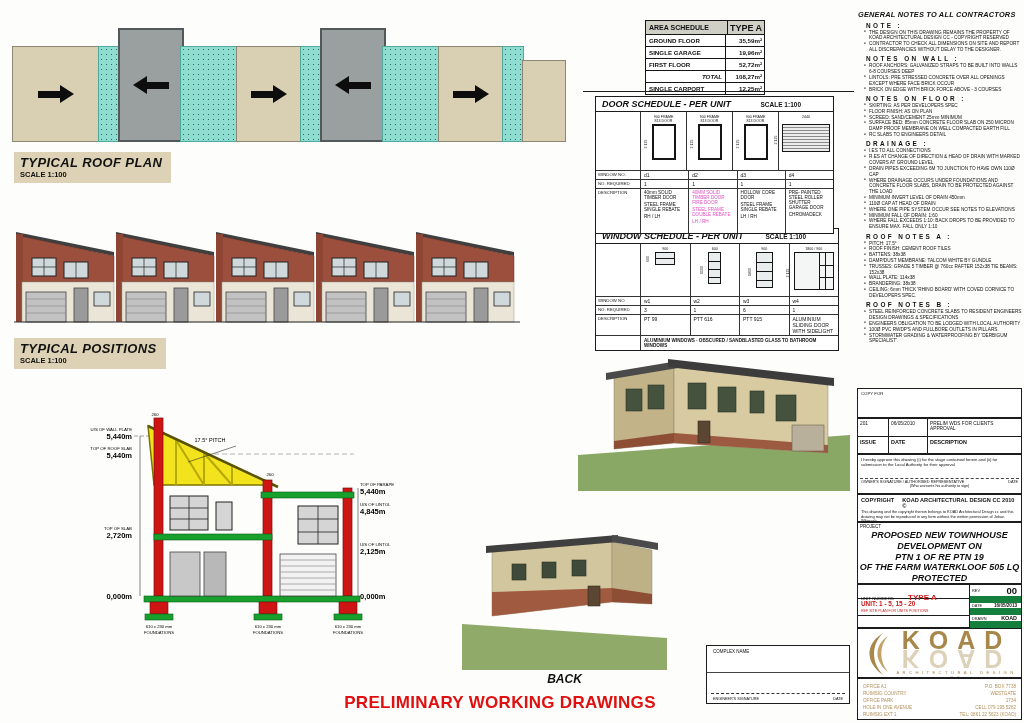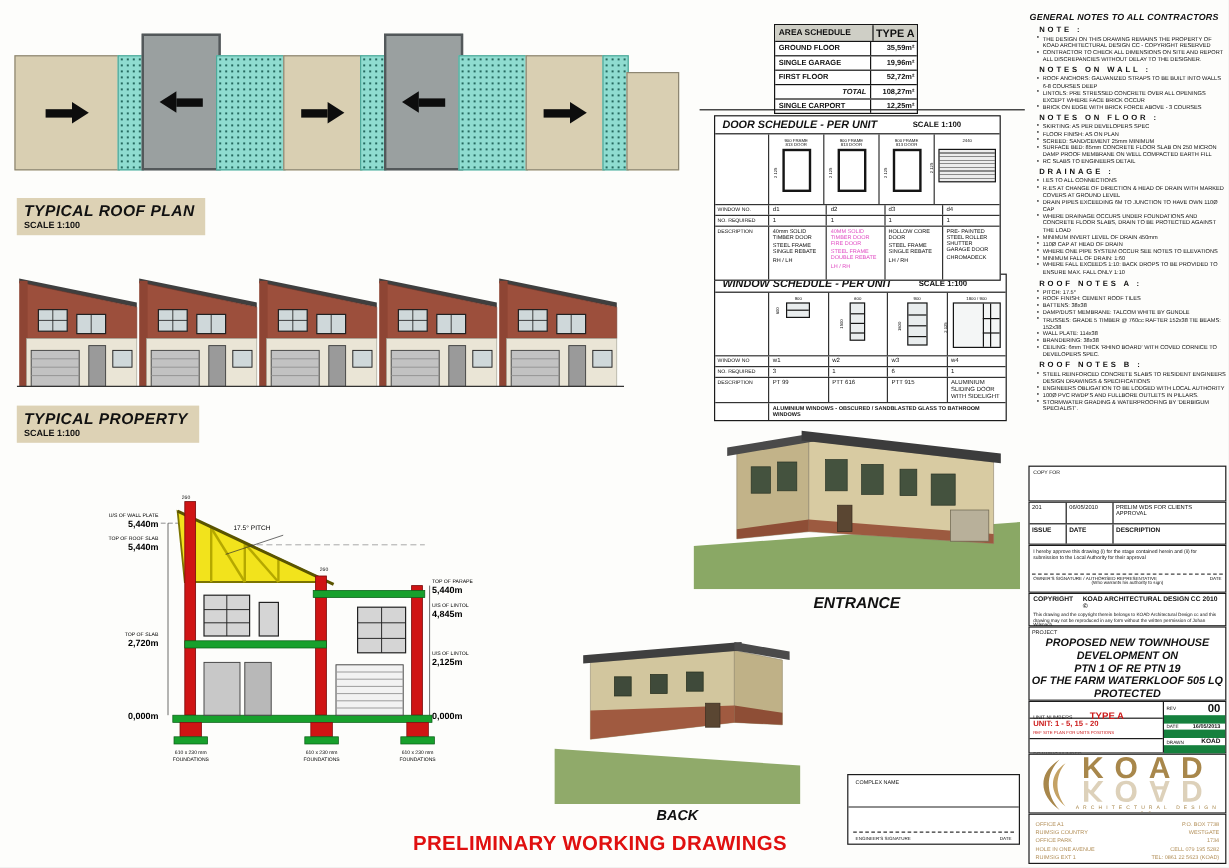--- a/index.html
+++ b/index.html
@@ -154,21 +154,21 @@
     <div class="rp rp-tan" style="left:426px;top:20px;width:64px;height:94px;">
         <div class="arrow">
           <div class="tail"></div>
           <div class="headr"></div>
         </div>
       </div>
     <div class="rp rp-teal" style="left:490px;top:20px;width:20px;height:94px;"></div>
     <div class="rp rp-tan" style="left:510px;top:34px;width:42px;height:80px;"></div>
   </div>
 
-  <div class="tan-label" style="left:14px;top:152px;margin-top:13px;">
+  <div class="tan-label" style="left:14px;top:152px;">
     <div class="t">TYPICAL ROOF PLAN</div>
     <div class="s">SCALE 1:100</div>
   </div>
 
   <svg style="position:absolute;left:14px;top:222px;" width="506" height="112" viewBox="0 0 506 112">
     <defs>
       <g id="unit">
         <polygon points="0,10 98,30 98,34 0,14" fill="#3f3f3f"></polygon>
         <polygon points="4,14 98,34 98,60 4,60" fill="#9c4f3c" stroke="#6b3428" stroke-width="0.5"></polygon>
         <rect x="0" y="12" width="7" height="88" fill="#8e4534"></rect>
@@ -188,21 +188,21 @@
     </defs>
     <use href="#unit" x="2"></use>
     <use href="#unit" x="102"></use>
     <use href="#unit" x="202"></use>
     <use href="#unit" x="302"></use>
     <use href="#unit" x="402"></use>
     <line x1="0" y1="100" x2="506" y2="100" stroke="#333" stroke-width="1.2"></line>
   </svg>
 
   <div class="tan-label" style="left:14px;top:338px;">
-    <div class="t">TYPICAL PROPERTY</div>
+    <div class="t">TYPICAL POSITIONS</div>
     <div class="s">SCALE 1:100</div>
   </div>
 
   <svg style="position:absolute;left:58px;top:384px;" width="336" height="260" viewBox="0 0 336 260">
 
     <line x1="76" y1="52" x2="100" y2="52" stroke="#666" stroke-width="0.6" stroke-dasharray="4 2"></line>
     <line x1="100" y1="70" x2="296" y2="70" stroke="#888" stroke-width="0.6" stroke-dasharray="5 3"></line>
 
     <line x1="82" y1="52" x2="82" y2="212" stroke="#333" stroke-width="0.6"></line>
     <line x1="300" y1="104" x2="300" y2="212" stroke="#333" stroke-width="0.6"></line>
@@ -506,21 +506,20 @@
     <polygon points="36,108 96,100 96,110 36,116" fill="#8e4e36"></polygon>
     <rect x="110" y="50" width="18" height="26" fill="#44523e" stroke="#2c3527" stroke-width="0.6"></rect>
     <rect x="140" y="54" width="18" height="25" fill="#44523e" stroke="#2c3527" stroke-width="0.6"></rect>
     <rect x="172" y="58" width="14" height="22" fill="#44523e" stroke="#2c3527" stroke-width="0.6"></rect>
     <rect x="198" y="62" width="20" height="26" fill="#44523e" stroke="#2c3527" stroke-width="0.6"></rect>
     <rect x="48" y="56" width="16" height="22" fill="#44523e" stroke="#2c3527" stroke-width="0.6"></rect>
     <rect x="70" y="52" width="16" height="24" fill="#44523e" stroke="#2c3527" stroke-width="0.6"></rect>
     <rect x="214" y="92" width="32" height="26" fill="#b8b09a" stroke="#6d6650" stroke-width="0.6"></rect>
     <rect x="120" y="88" width="12" height="22" fill="#5a4632" stroke="#3a2d20" stroke-width="0.6"></rect>
   </svg>
-  <div class="caption" style="left:578px;top:495px;width:272px;font-size:13px;">ENTRANCE</div>
 
   <svg style="position:absolute;left:462px;top:512px;" width="205" height="158" viewBox="0 0 205 158">
     <polygon points="0,112 205,126 205,158 0,158" fill="#90aa6a"></polygon>
     <polygon points="30,40 150,30 150,90 30,104" fill="#d2c69e" stroke="#948a6c" stroke-width="0.5"></polygon>
     <polygon points="150,30 190,38 190,92 150,90" fill="#bfb187" stroke="#948a6c" stroke-width="0.5"></polygon>
     <polygon points="24,34 156,23 156,30 24,41" fill="#3f3f3f"></polygon>
     <polygon points="150,23 196,31 196,38 150,30" fill="#4a4a4a"></polygon>
     <polygon points="30,80 150,76 150,90 30,104" fill="#a05a40"></polygon>
     <polygon points="150,76 190,82 190,92 150,90" fill="#8e4e36"></polygon>
     <rect x="50" y="52" width="14" height="16" fill="#3f4a3a" stroke="#28301f" stroke-width="0.6"></rect>

